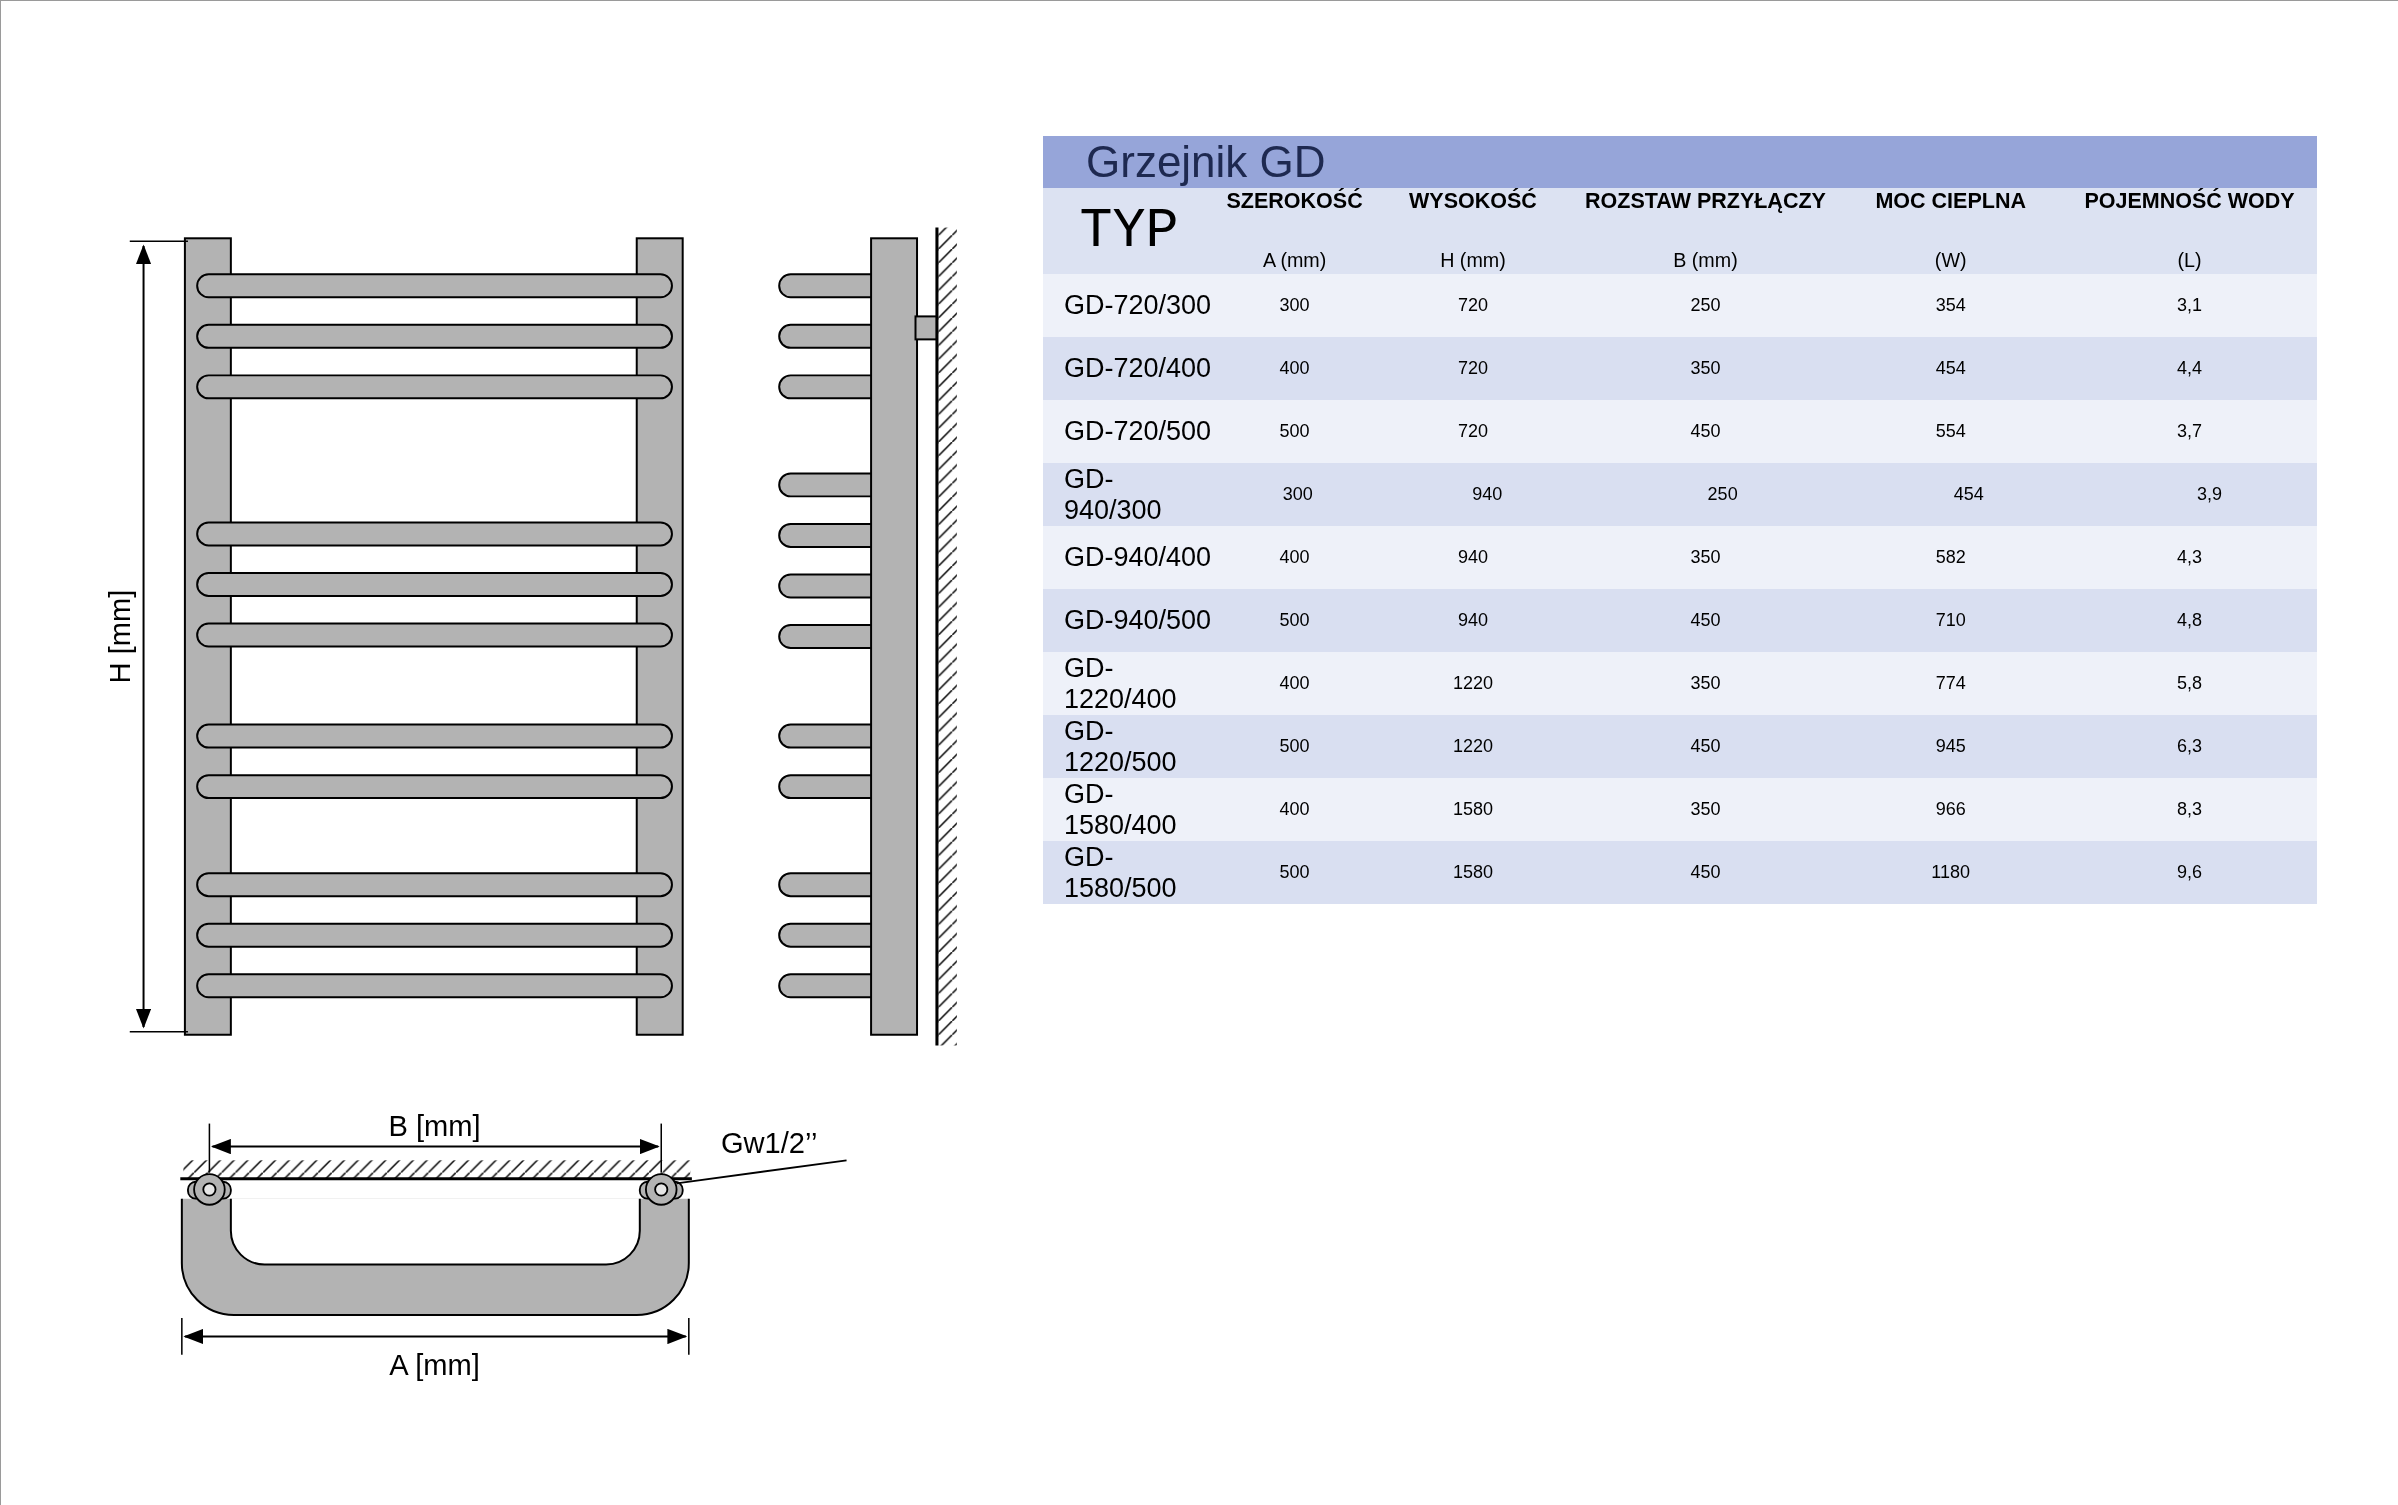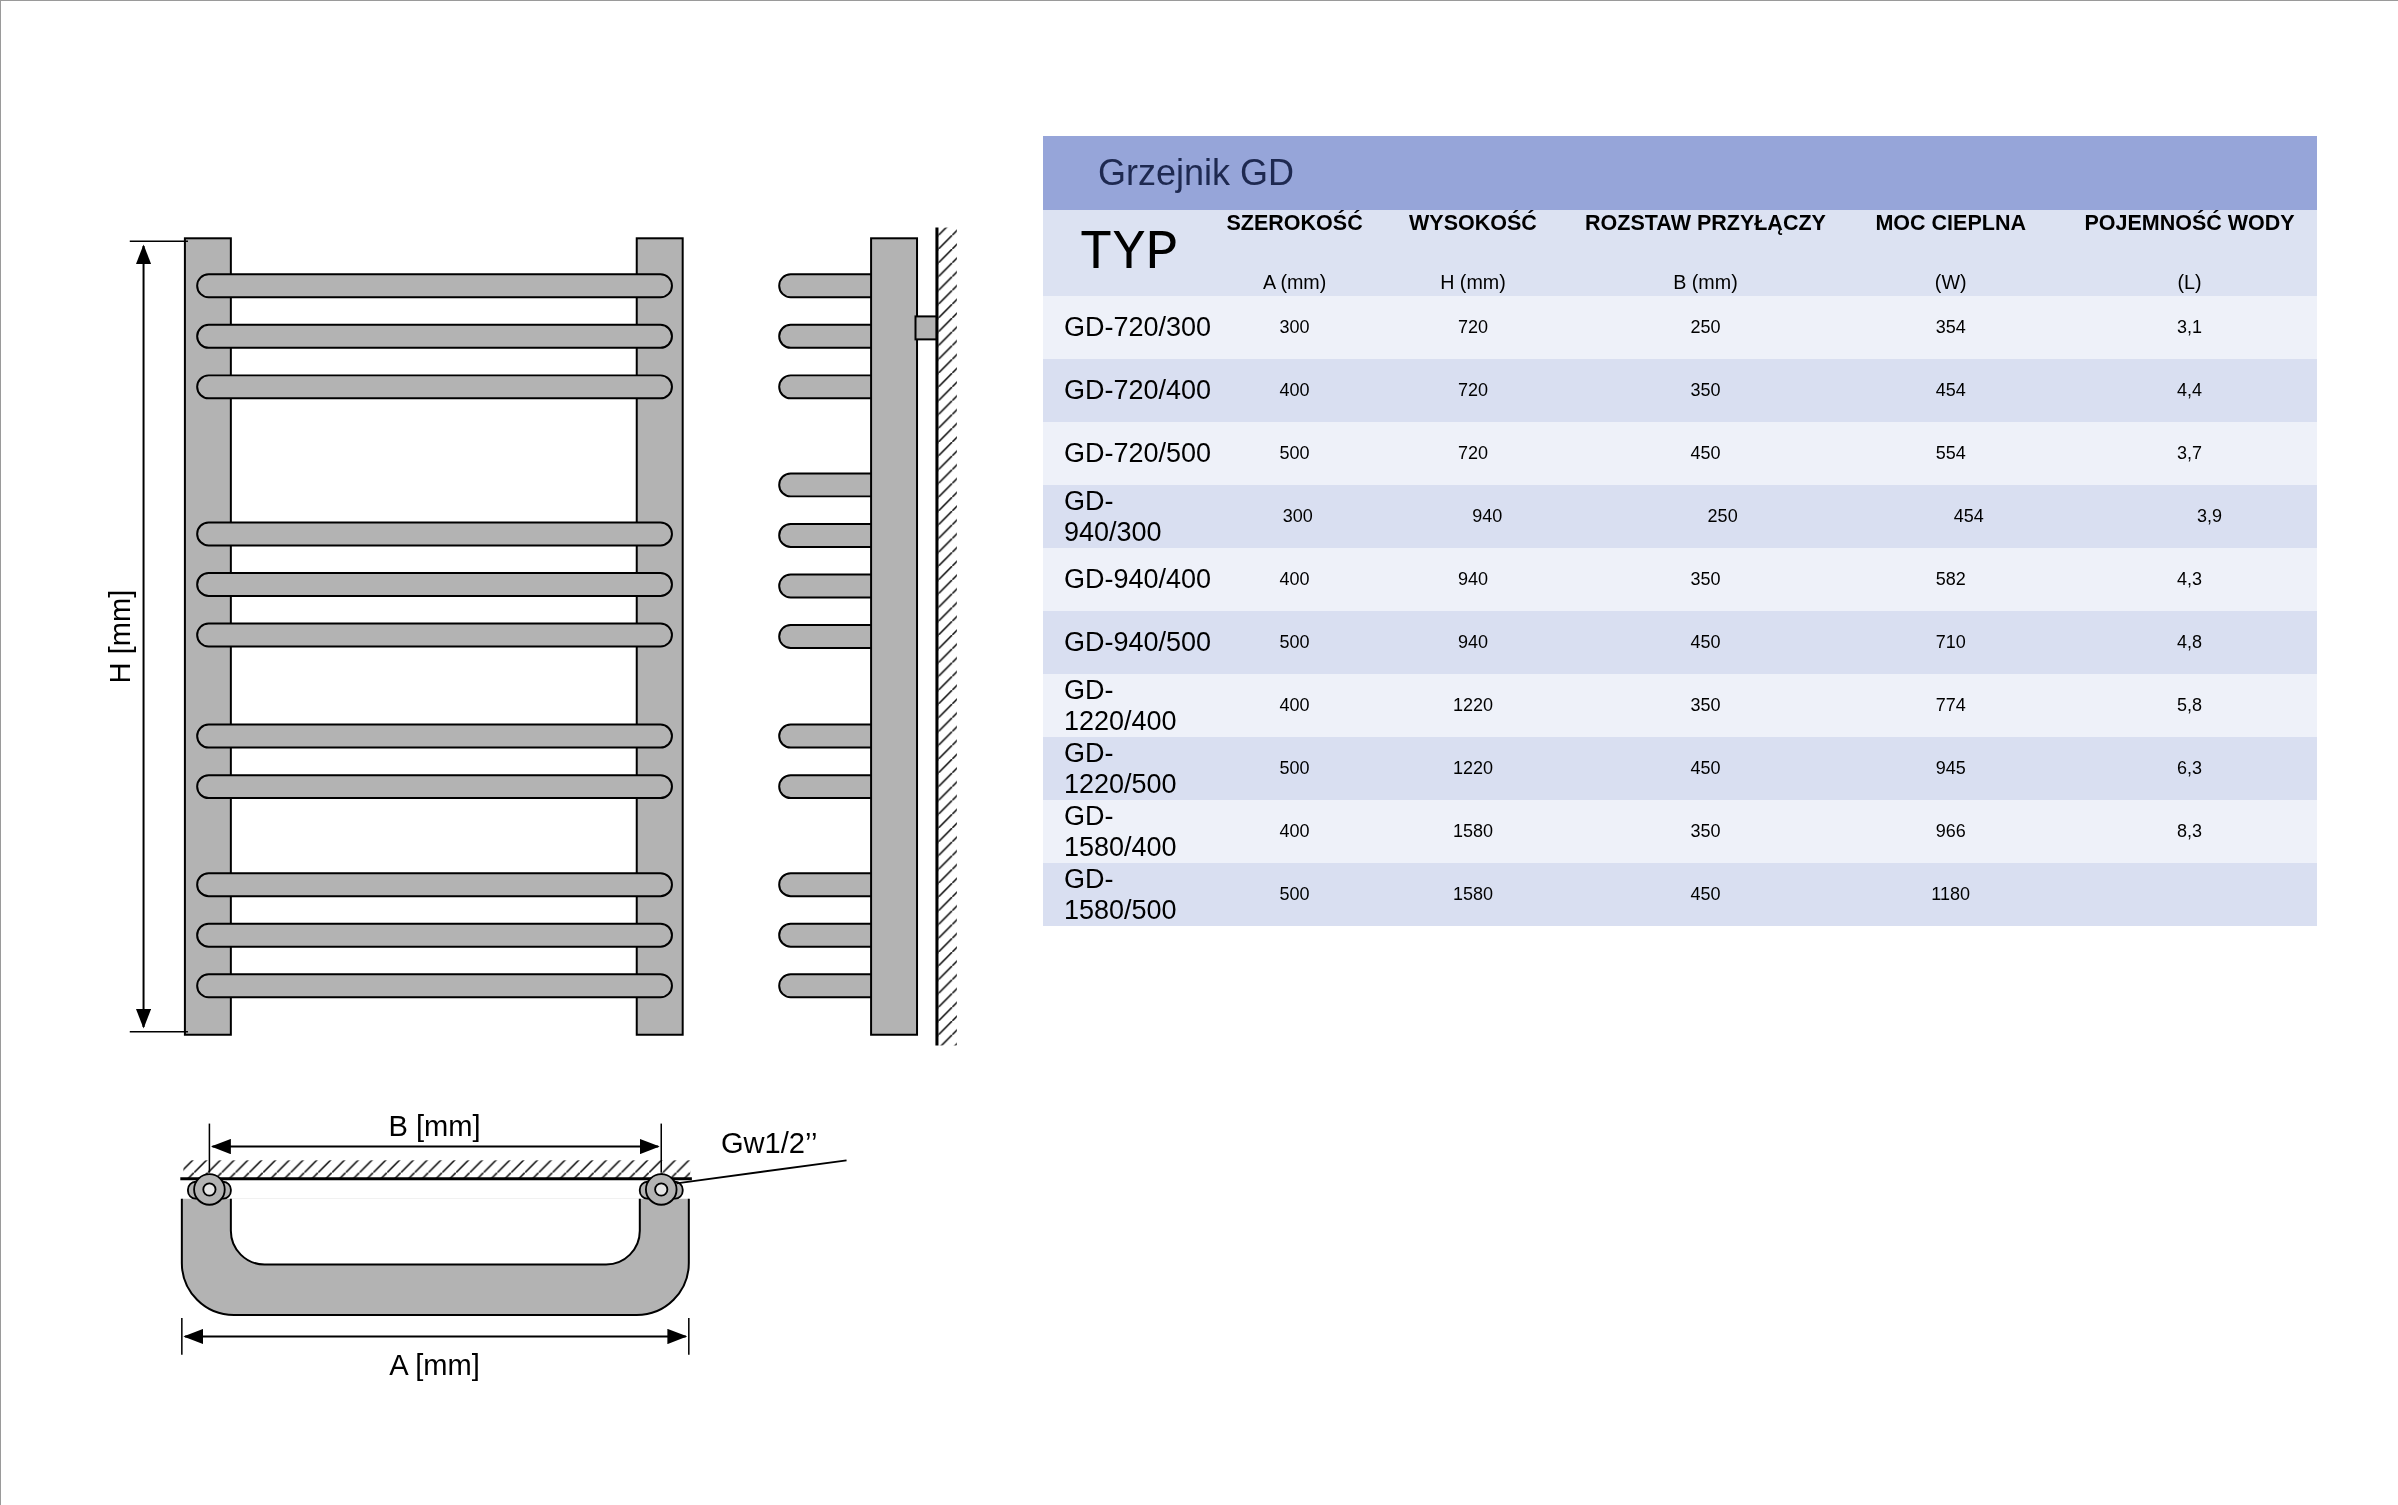--- a/index.html
+++ b/index.html
@@ -22,24 +22,24 @@
   }
   .drawing text { font-family:"Liberation Sans","DejaVu Sans",sans-serif; }
 
   
   .spec-table {
     position:absolute;
     left:1042px; top:135px;
     width:1274px;
   }
   .title-band {
-    height:74px;
+    height:52px;
     display:flex; align-items:center;
-    padding-left:55px;
-    font-size:36px;
+    padding-left:43px;
+    font-size:44px;
     box-sizing:border-box;
   }
   .head-row { display:flex; height:86px; }
   .data-row { display:flex; height:63px; }
   .cell {
     display:flex; align-items:center; justify-content:center;
     box-sizing:border-box;
     text-align:center;
   }
   .col-0 { width:13.5%; }
@@ -250,17 +250,18 @@
     <div class="cell col-3 val-cell">350</div>
     <div class="cell col-4 val-cell">966</div>
     <div class="cell col-5 val-cell">8,3</div>
   </div>
         <div class="data-row" style="background: rgb(217, 223, 241);">
     <div class="cell col-0 typ-cell">GD-1580/500</div>
     <div class="cell col-1 val-cell">500</div>
     <div class="cell col-2 val-cell">1580</div>
     <div class="cell col-3 val-cell">450</div>
     <div class="cell col-4 val-cell">1180</div>
+    <div class="cell col-5 val-cell">9,6</div>
   </div>
       </div>
   </div>
 </div>
 
 
 </body></html>

